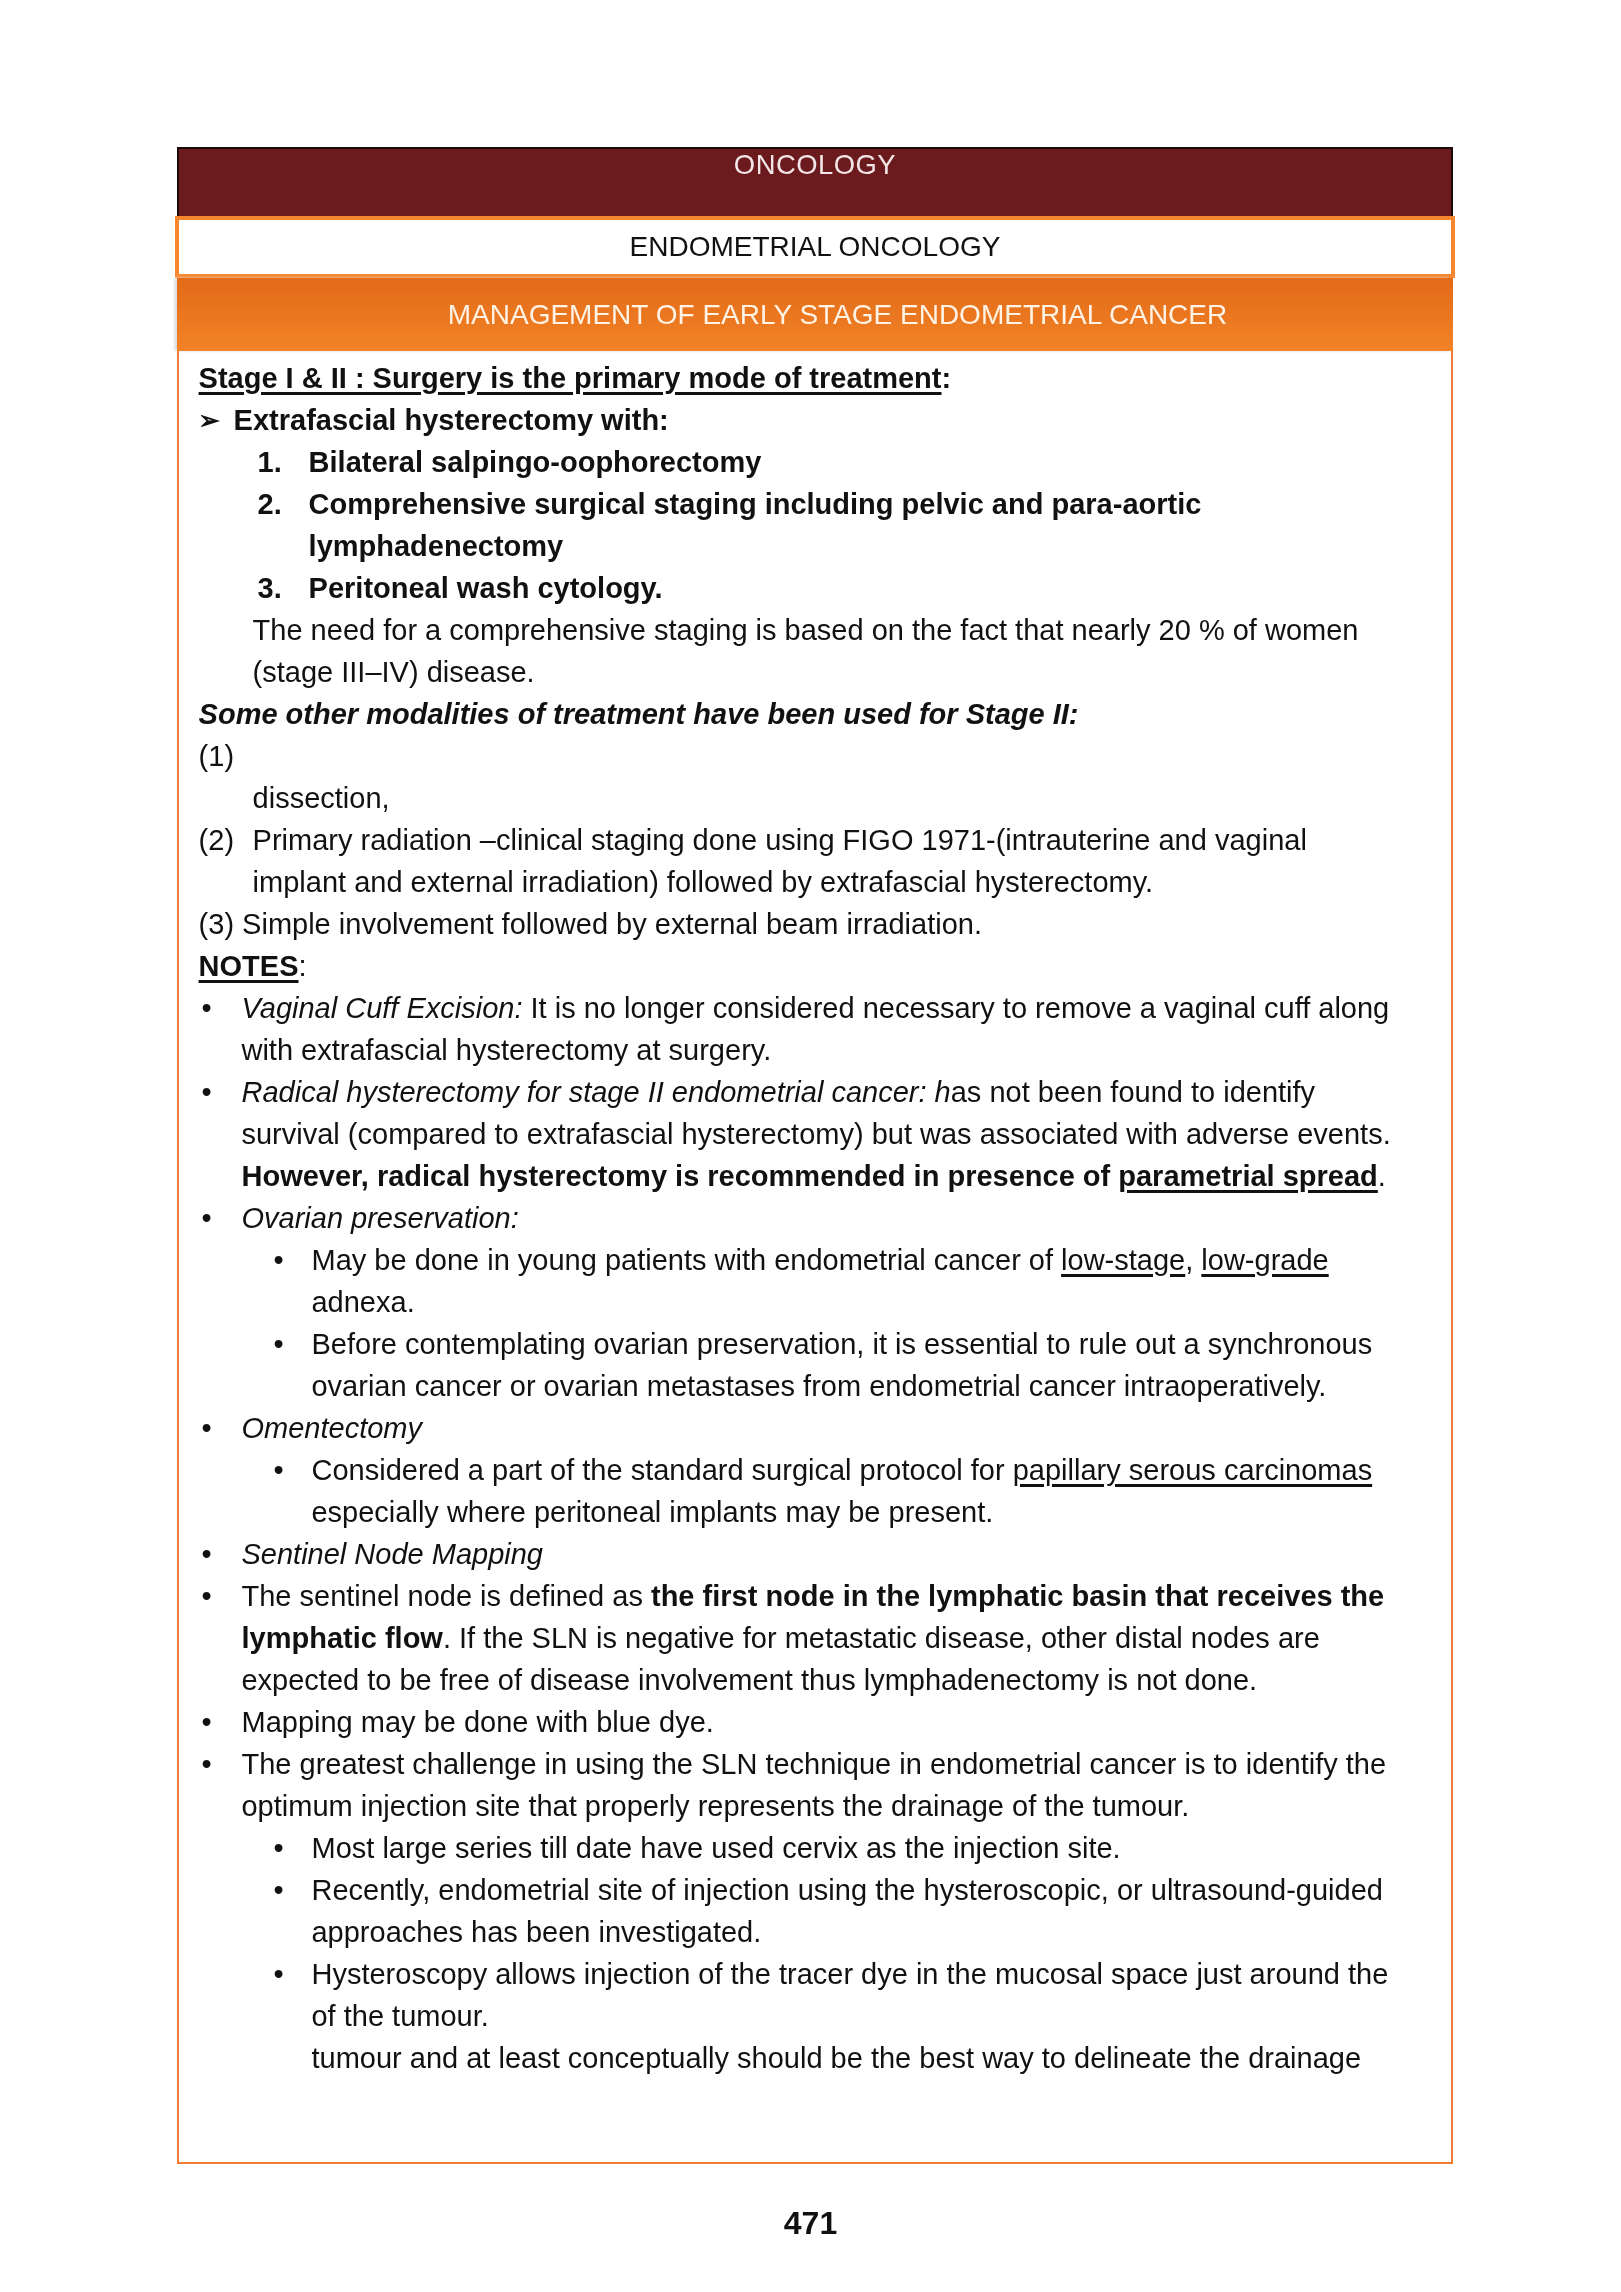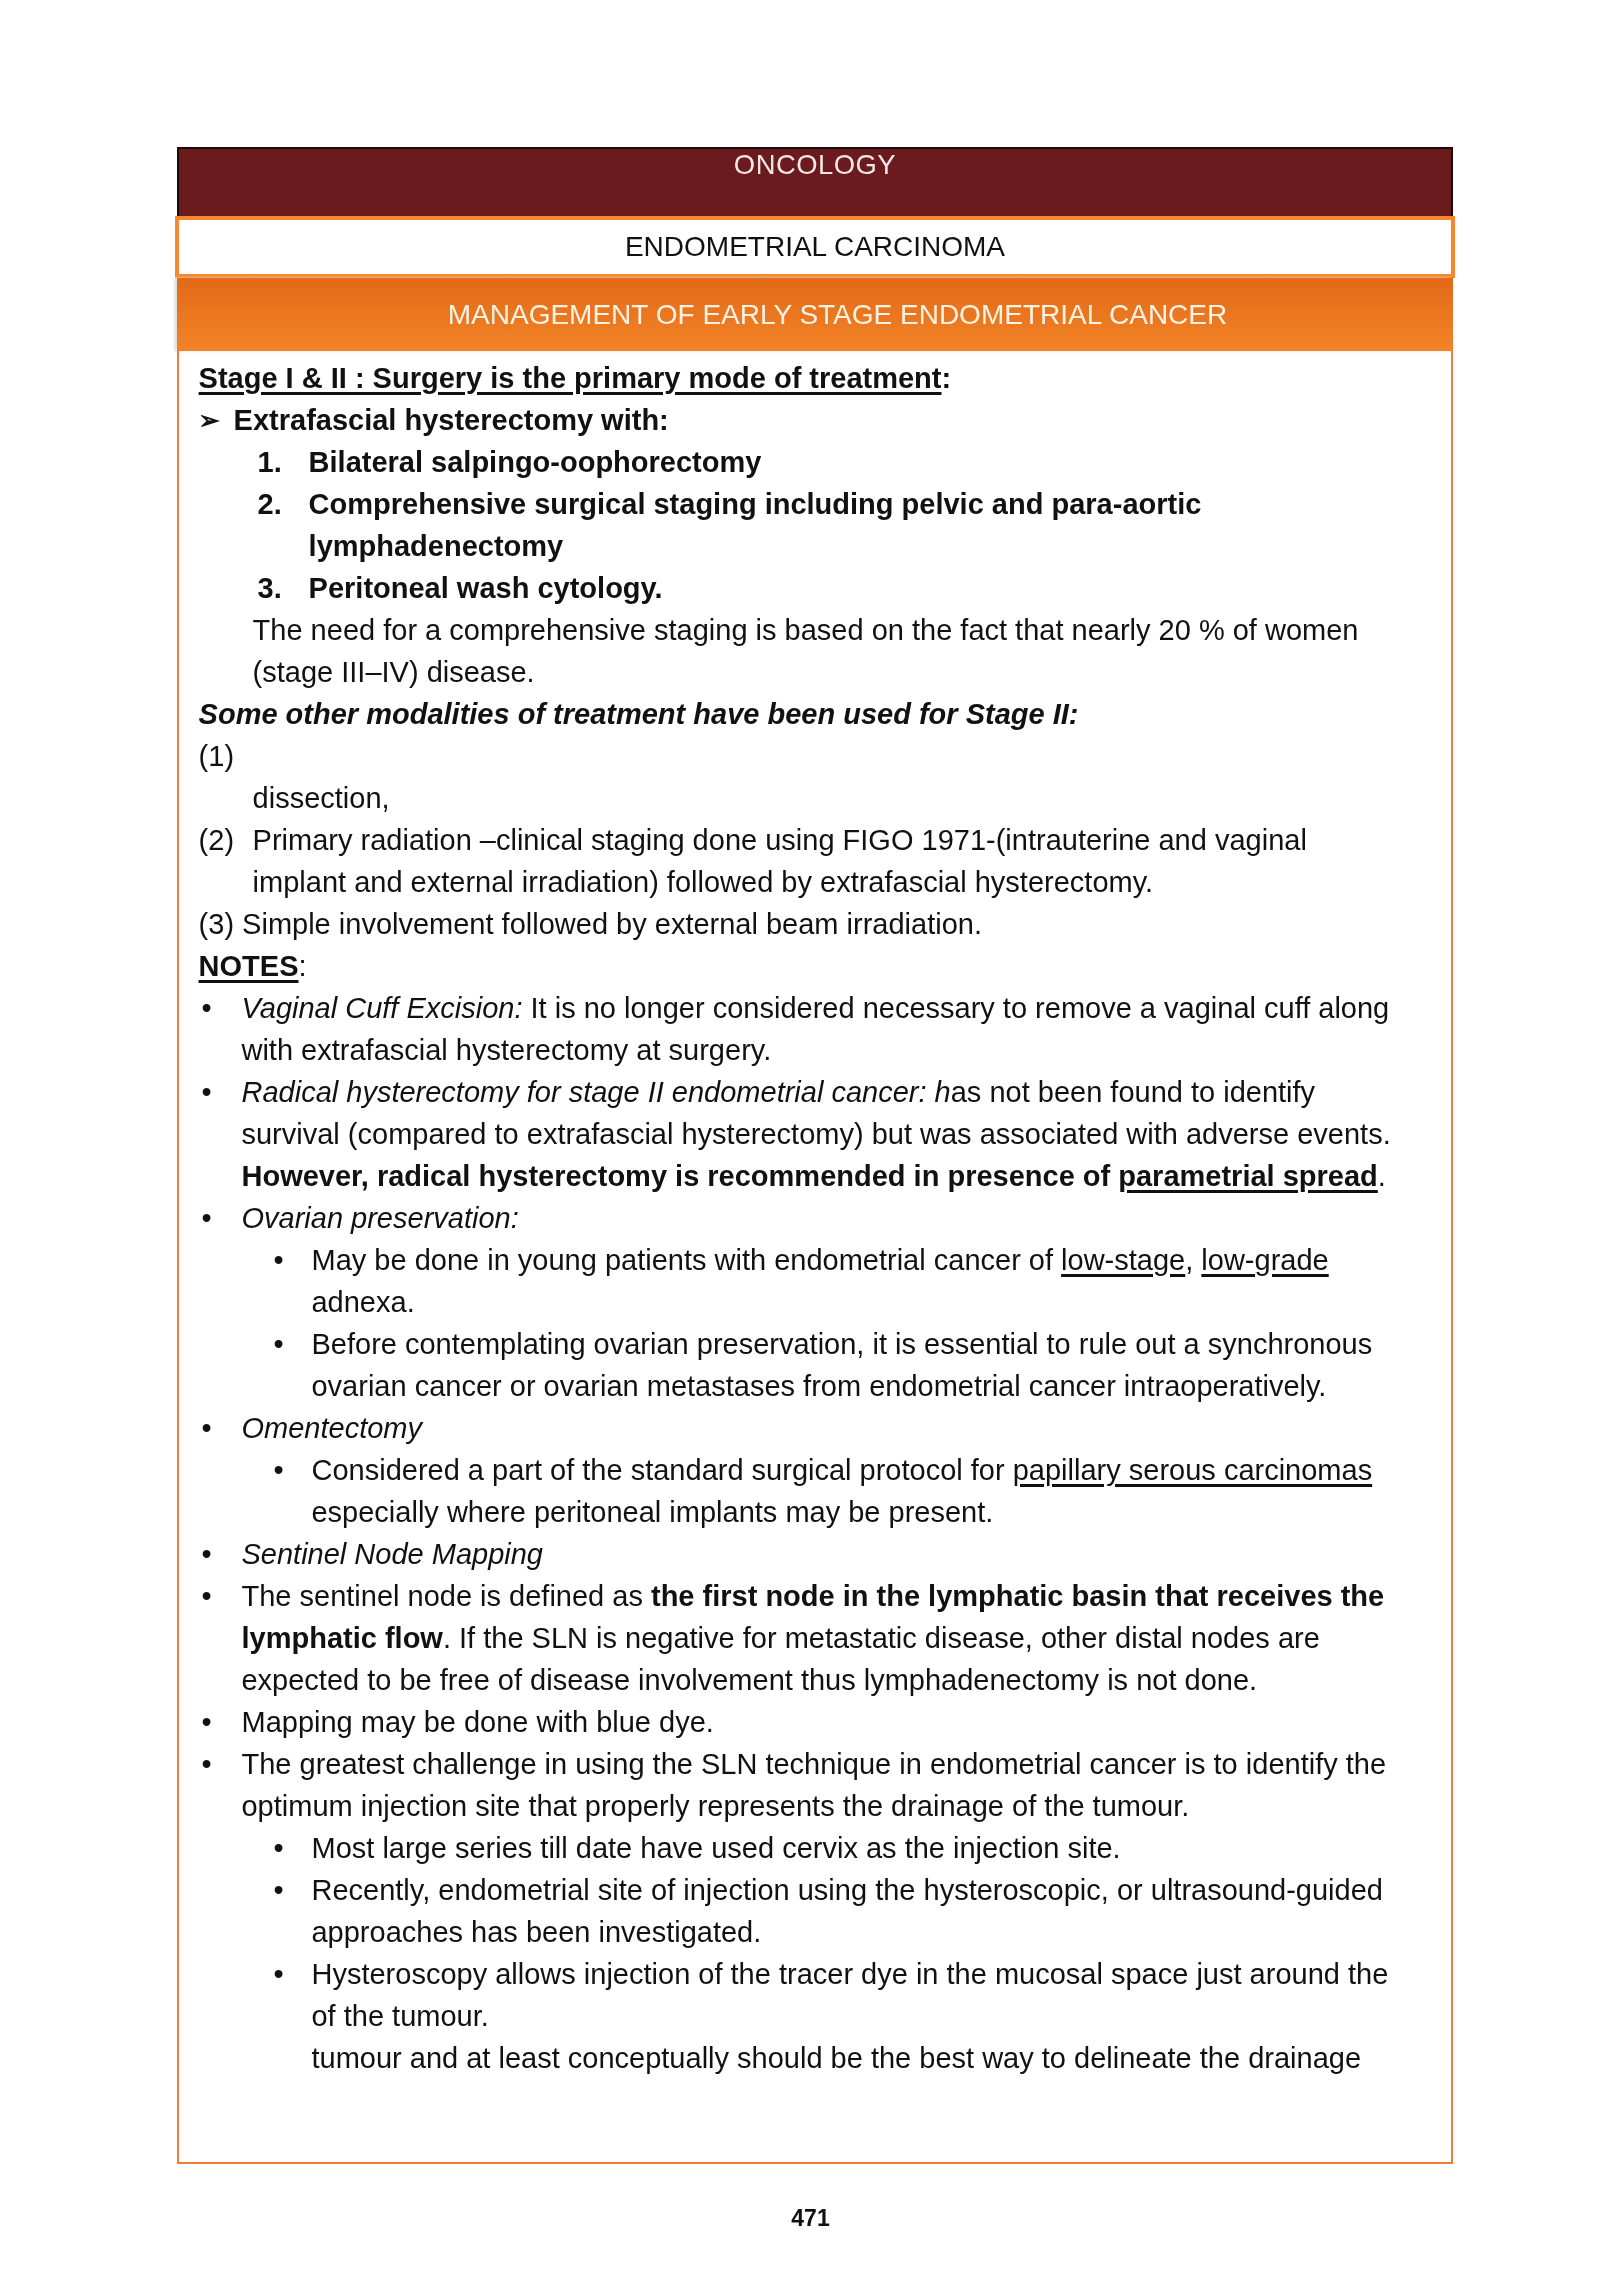--- a/index.html
+++ b/index.html
@@ -26,31 +26,31 @@
   .num-item { display: flex; padding-left: 59px; }
   .num-item .num { width: 51px; }
   .indent1 { padding-left: 54px; }
   .paren-item { display: flex; }
   .paren-item .num { width: 54px; }
   .bullet { display: flex; }
   .bullet .dot { width: 40px; text-align: left; padding-left: 2.9px; }
   .bullet.sub { padding-left: 72px; }
   .bullet.sub .dot { width: 38px; }
   .page-number { position: absolute; left: 0; width: 1621px; top: 2205px; text-align: center;
-                 font-size: 23px; font-weight: bold; }
+                 font-size: 32px; font-weight: bold; }
 </style>
 </head>
 <body>
 
 <div class="page-frame">
   <div class="band-dark">
     <span>ONCOLOGY</span>
   </div>
   <div class="band-title">
-    <span>ENDOMETRIAL CARCINOMA</span>
+    <span>ENDOMETRIAL ONCOLOGY</span>
   </div>
   <div class="band-orange">
     <span>MANAGEMENT OF EARLY STAGE ENDOMETRIAL CANCER</span>
   </div>
 
   <div class="content">
     <div class="line b">
       <span class="u">Stage I &amp; II : Surgery is the primary mode of treatment</span><span>:</span>
     </div>
     <div class="line b arrow-item">

